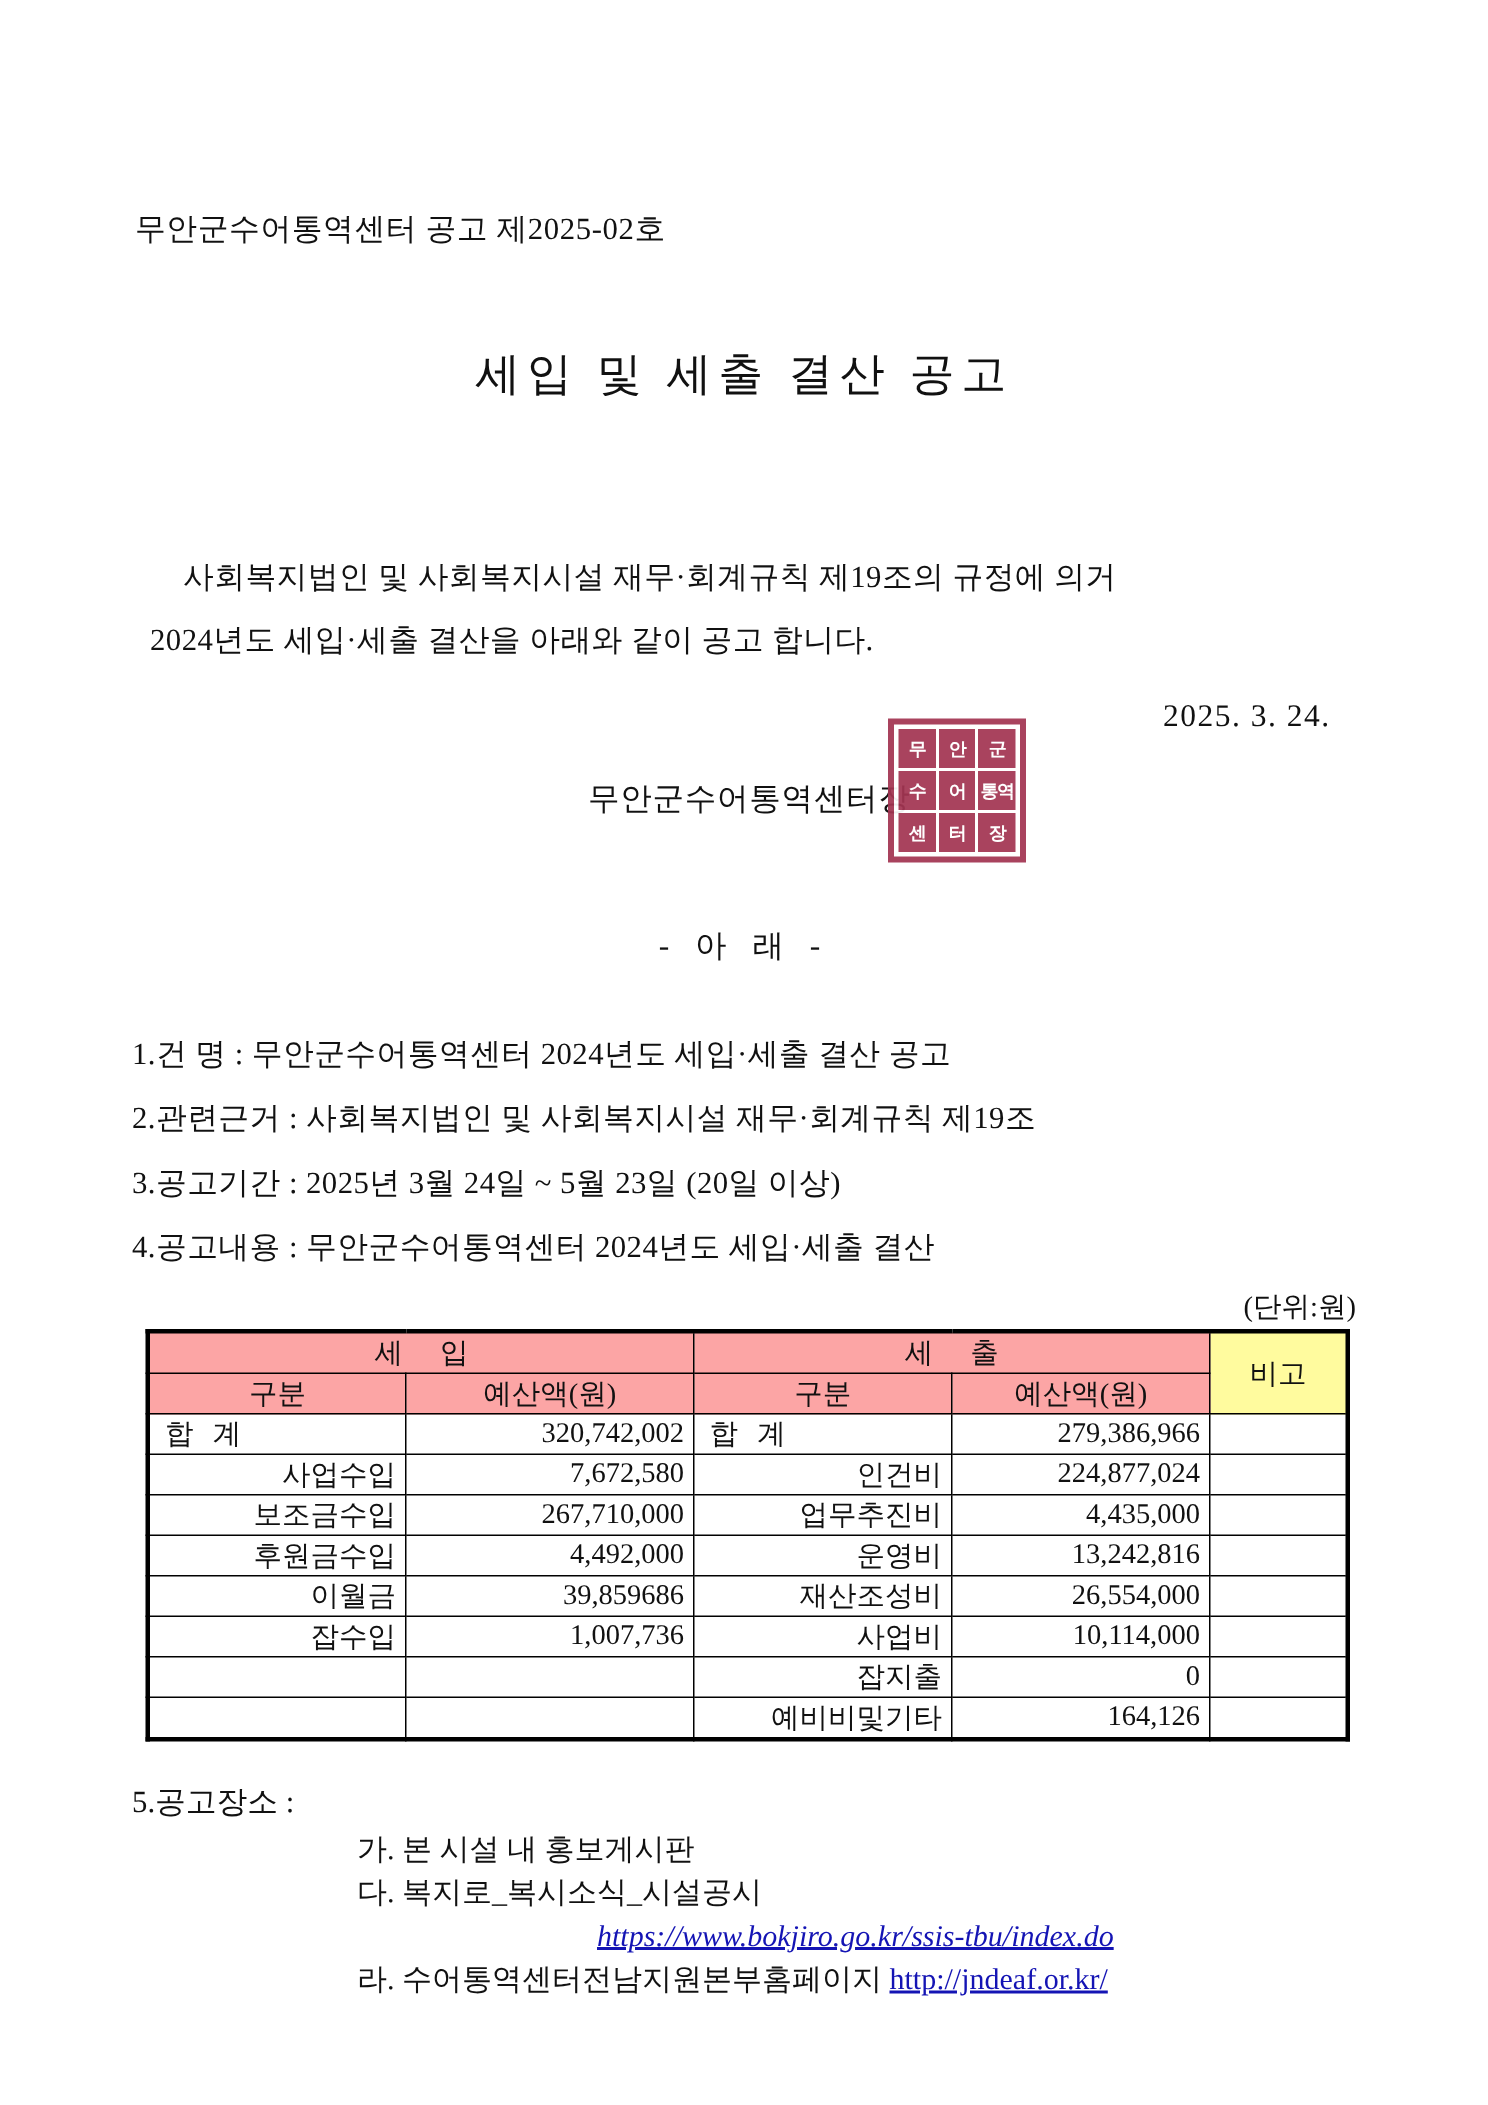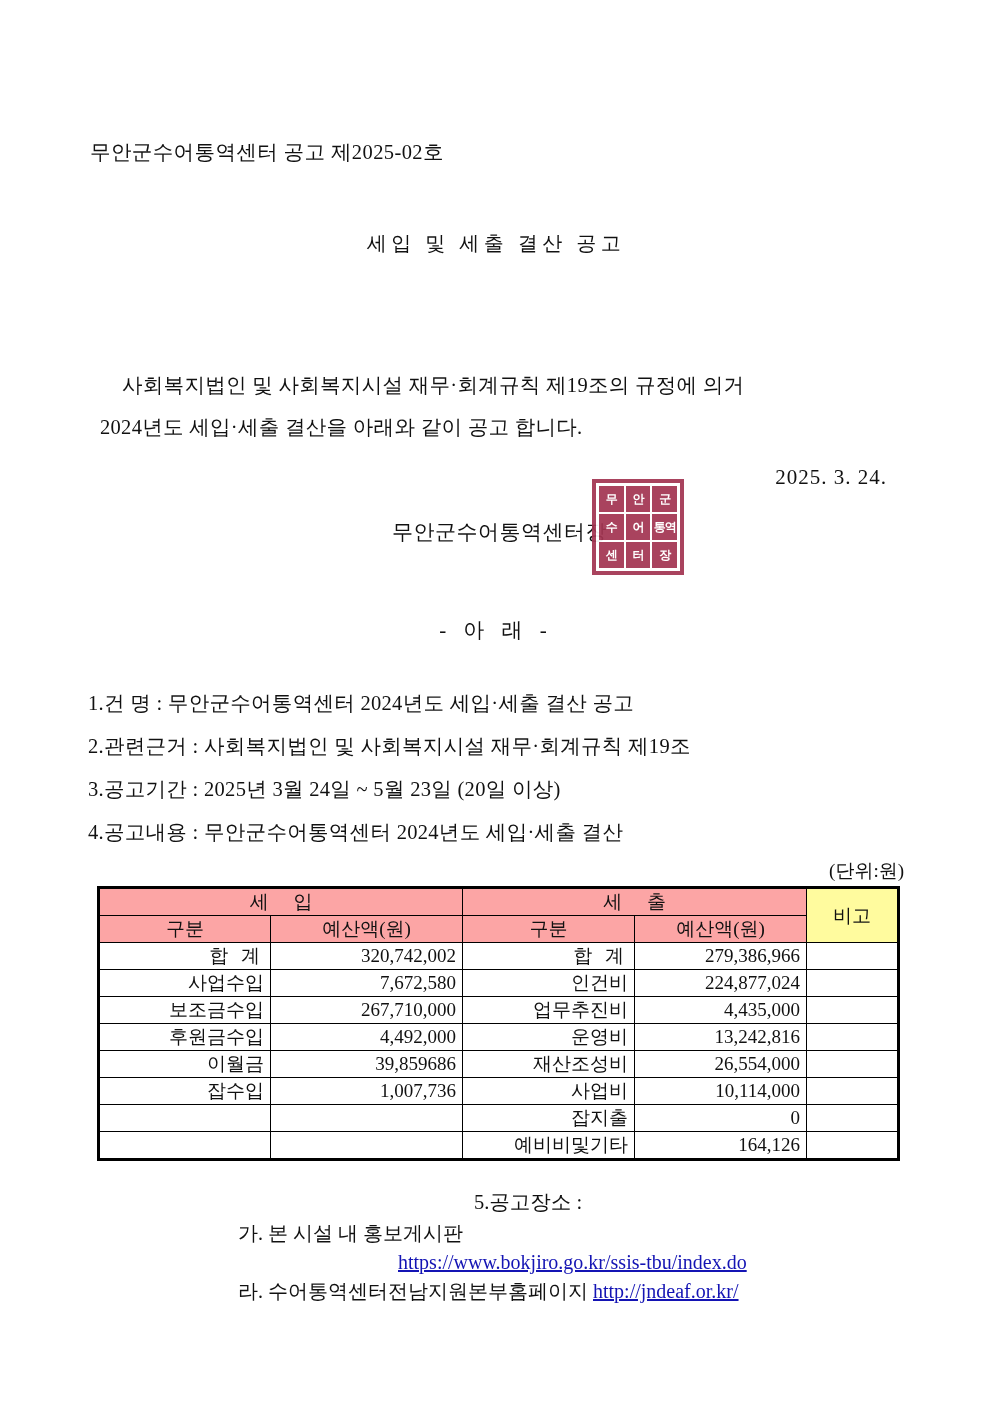--- a/index.html
+++ b/index.html
@@ -41,21 +41,21 @@
     width: 992px;
     text-align: center;
   }
   .title-line1 {
     font-size: 25px;
     letter-spacing: 1.2px;
     line-height: 1.28;
     white-space: nowrap;
   }
   .title-line2 {
-    font-size: 20px;
+    font-size: 30px;
     letter-spacing: 4.5px;
     line-height: 1.3;
     margin-top: 2px;
     white-space: nowrap;
   }
 
   
   .intro {
     position: absolute;
     left: 100px;
@@ -205,21 +205,21 @@
   }
   .hdr-remark {
     background: #FFFB9E;
     text-align: center;
     vertical-align: middle;
   }
   .cell-label {
     text-align: right;
   }
   .cell-total {
-    text-align: right;
+    text-align: left;
     letter-spacing: 4px;
     text-indent: 4px;
   }
   .cell-num {
     text-align: right;
     padding-right: 7px;
   }
   .bold { font-weight: bold; }
   .cell-empty { }
 
@@ -227,41 +227,41 @@
   .footer {
     position: absolute;
     left: 88px;
     top: 1186px;
     width: 880px;
   }
   .footer-head {
     font-size: 20.5px;
     line-height: 32px;
     white-space: nowrap;
-    text-align: center;
   }
   .footer-list {
     margin-left: 150px;
     margin-top: 1px;
   }
   .footer-line {
     font-size: 20px;
     line-height: 29px;
     white-space: nowrap;
   }
   .link {
     color: #1414B4;
     font-family: "Liberation Serif", "DejaVu Serif", serif;
   }
   .link-underline {
     color: #1414B4;
     text-decoration: underline;
   }
   .footer-line.indented {
     margin-left: 160px;
+    font-style: italic;
   }
 </style>
 </head>
 <body>
 
 <div class="page">
 
   <div class="doc-number">무안군수어통역센터 공고 제2025-02호</div>
 
   <div class="title-block">
@@ -390,20 +390,23 @@
       </tbody>
     </table>
   </div>
 
   <div class="footer">
     <div class="footer-head">5.공고장소 :</div>
     <div class="footer-list">
       <div class="footer-line">
         <span>가. 본 시설 내 홍보게시판</span>
       </div>
+      <div class="footer-line">
+        <span>다. 복지로_복시소식_시설공시</span>
+      </div>
       <div class="footer-line indented">
         <a class="link" href="#">https://www.bokjiro.go.kr/ssis-tbu/index.do</a>
       </div>
       <div class="footer-line">
         <span>라. 수어통역센터전남지원본부홈페이지</span> <a class="link" href="#">http://jndeaf.or.kr/</a>
       </div>
     </div>
   </div>
 
 </div>

